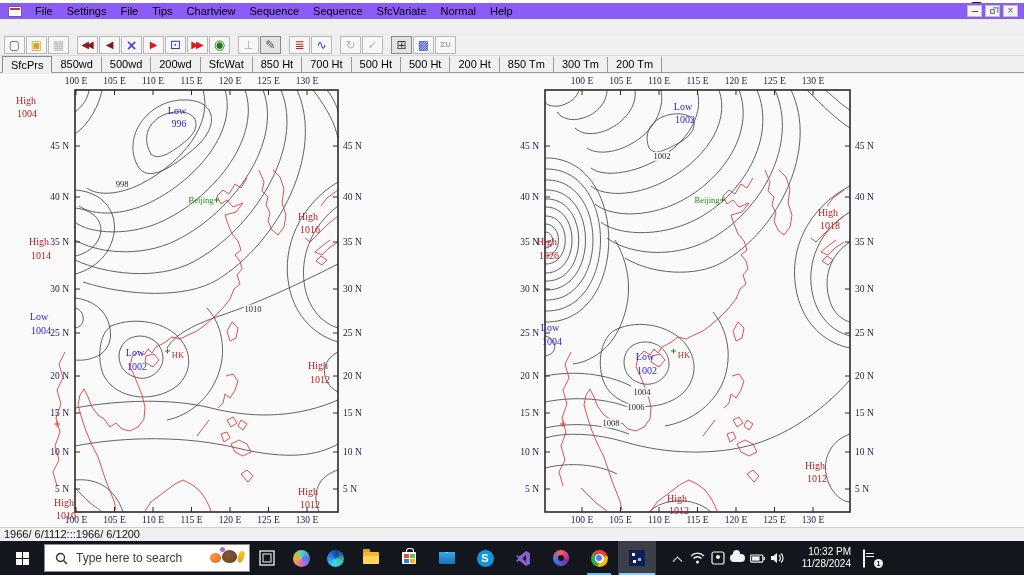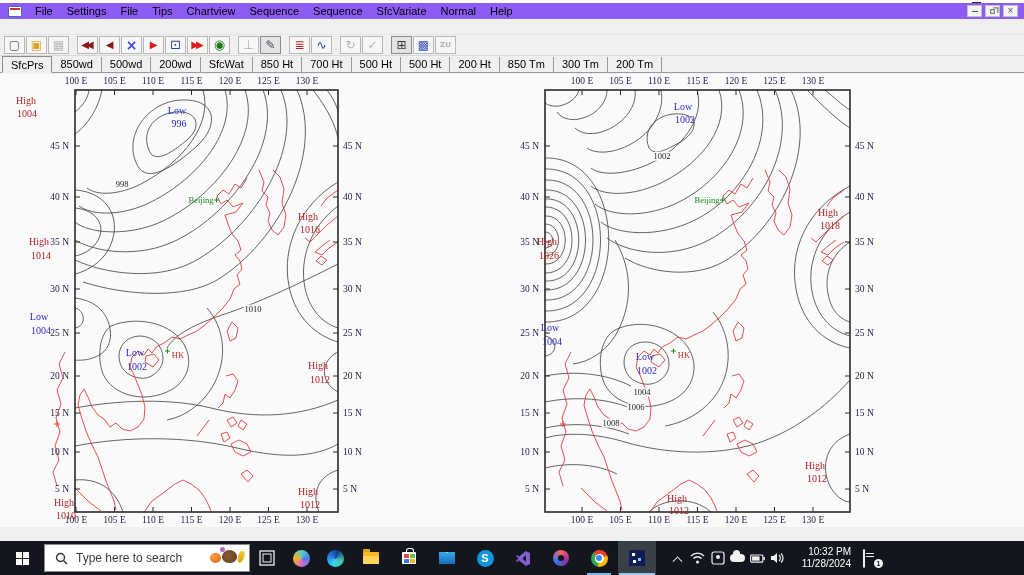--- a/index.html
+++ b/index.html
@@ -575,20 +575,23 @@
       <text class="clabel" x="97" y="305">1004</text>
       <text class="clabel" x="91" y="320">1006</text>
       <text class="clabel" x="66" y="336">1008</text>
     </g>
     <g>
       <text class="city" x="162" y="113">Beijing</text>
       <text class="city hk" x="139" y="268">HK</text>
     </g>
   </svg>
 
+  <div class="statusbar">
+    <span>1966/ 6/1112:::1966/ 6/1200</span>
+  </div>
 </div>
 
 <div class="taskbar">
   <div class="tb-btn start">
     <span class="winflag">
         <i></i>
         <i></i>
         <i></i>
         <i></i>
       </span>

